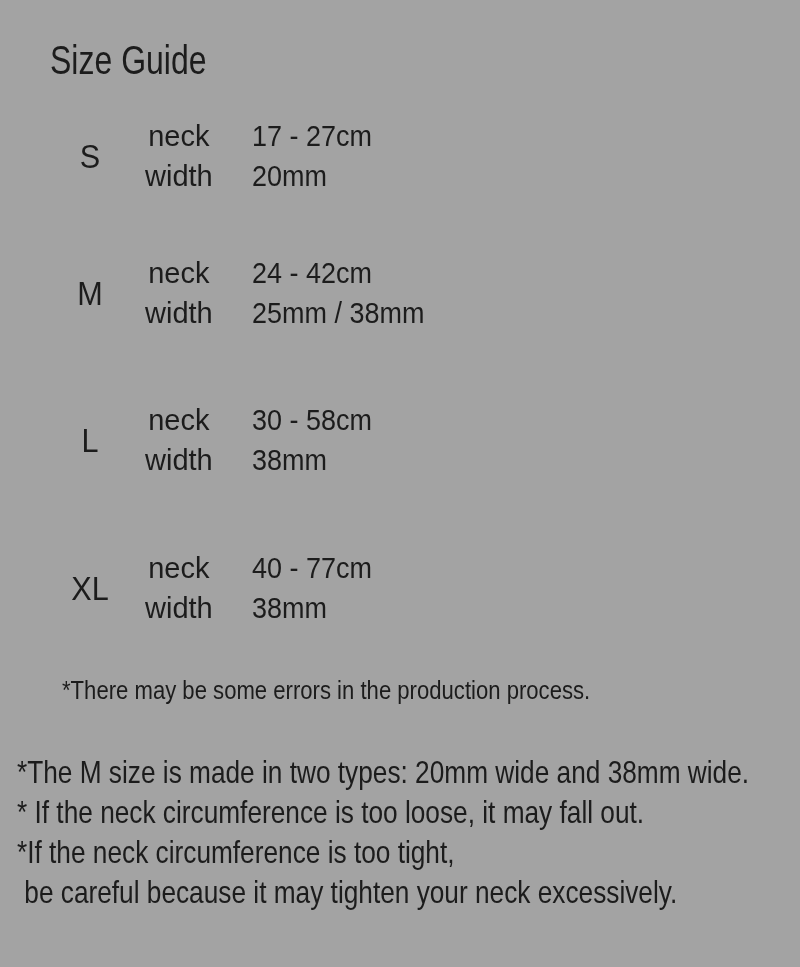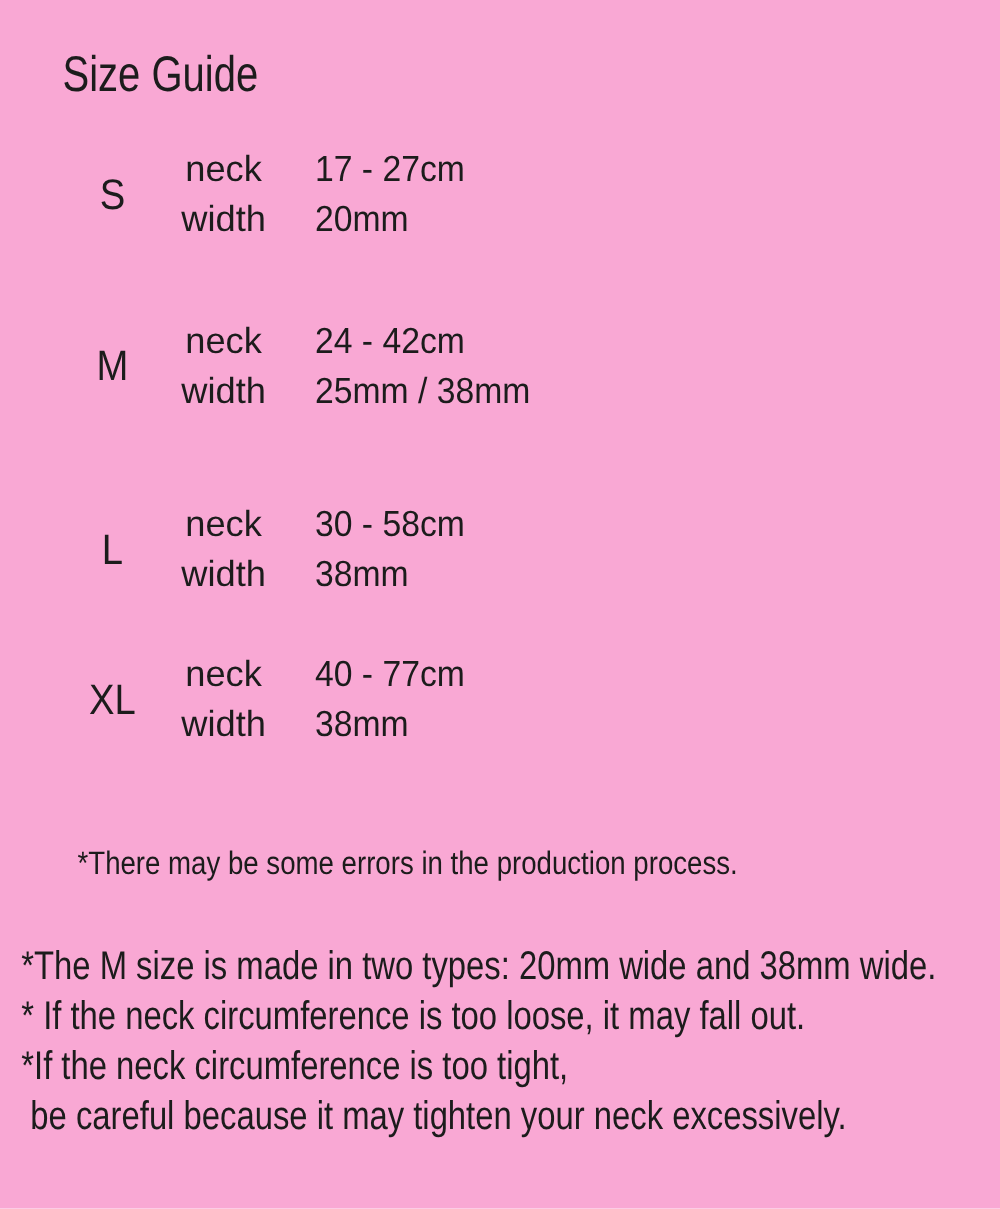--- a/index.html
+++ b/index.html
@@ -1,21 +1,21 @@
 <!DOCTYPE html>
 <html><head>
 <meta charset="utf-8">
 <style>
   html, body { margin: 0; padding: 0; background: #ffffff; }
 
   .page {
     position: relative;
     width: 800px;
     height: 967px;
-    background: #f9a8d4;
+    background: #a3a3a3;
     font-family: "Liberation Sans", "DejaVu Sans", sans-serif;
     color: #1c1c1c;
     overflow: hidden;
   }
 
   .title {
     position: absolute;
     left: 50px;
     top: 40px;
     margin: 0;
@@ -29,21 +29,21 @@
 
   .size-row {
     position: absolute;
     left: 0;
     width: 800px;
     height: 80px;
   }
   .row-s  { top: 116px; }
   .row-m  { top: 253px; }
   .row-l  { top: 400px; }
-  .row-xl { top: 520px; }
+  .row-xl { top: 548px; }
 
   .size-letter {
     position: absolute;
     left: 52px;
     width: 76px;
     height: 80px;
     line-height: 80px;
     text-align: center;
     font-size: 34px;
     transform: scaleX(0.90);

